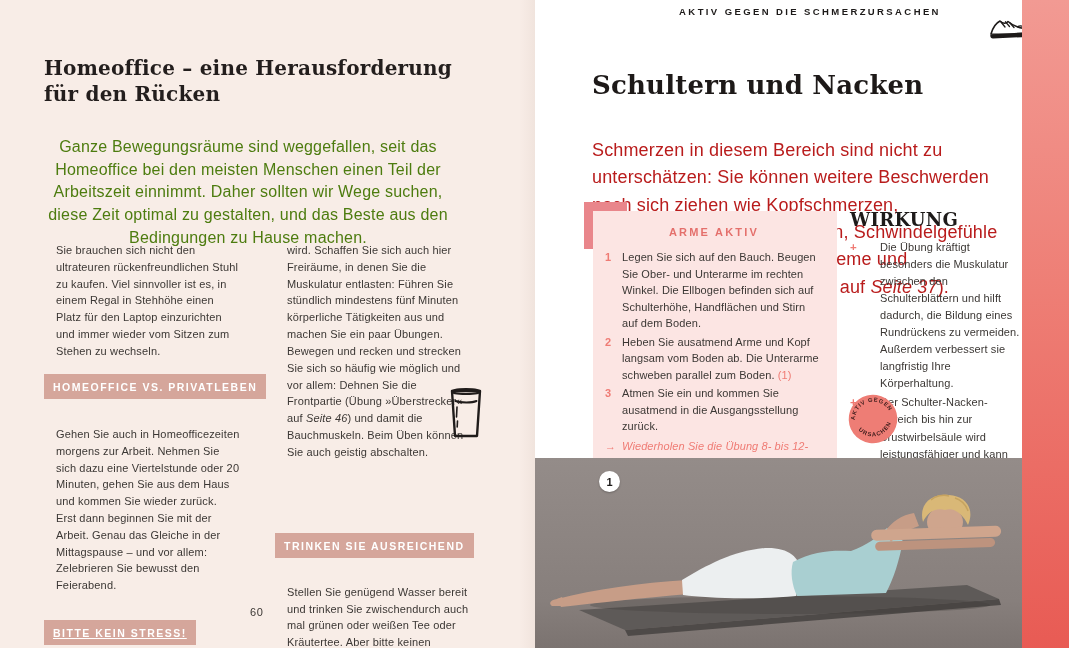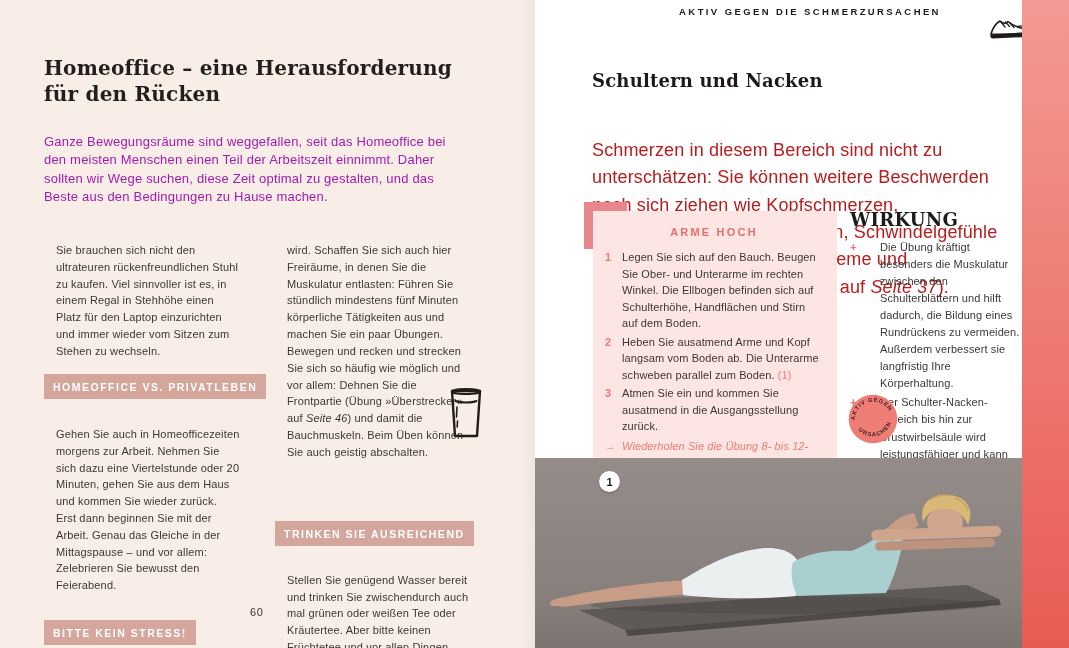--- a/index.html
+++ b/index.html
@@ -8,42 +8,42 @@
 
   
   .page-left{position:absolute;left:0;top:0;width:535px;height:648px;background:#f8ede7;}
   .page-left::after{content:"";position:absolute;right:0;top:0;width:16px;height:100%;
     background:linear-gradient(to right, rgba(120,80,60,0), rgba(120,80,60,0.06));}
   .l-title{position:absolute;left:44px;top:42px;width:470px;
     font-family:"DejaVu Serif", serif;font-weight:700;font-size:20px;line-height:1.3;
     color:#231e1d;letter-spacing:.2px;}
   .l-title span{display:block;}
   .l-intro{position:absolute;left:44px;top:120px;width:408px;
-    color:#a21caf;font-size:13px;line-height:1.42;letter-spacing:.2px;}
+    color:#4d7c0f;font-size:16px;line-height:1.42;letter-spacing:.2px;text-align:center;}
   .col{position:absolute;top:230px;width:208px;font-size:11px;line-height:1.53;
     color:#3b3734;letter-spacing:.15px;}
   .col-1{left:44px;}
   .col-2{left:275px;}
   .col p{margin:12px;}
   .badge{display:inline-block;background:#d5a69b;color:#ffffff;font-weight:700;
     font-size:10.5px;letter-spacing:1.5px;padding:5px 9px 4px 9px;white-space:nowrap;}
   .b1{margin:2px 0 15px 0;}
-  .b2{margin:14px 0 13px 0;}
-  .b3{margin:48px 0 14px 0;}
+  .b2{margin:14px 0 13px 0;text-decoration:underline;}
+  .b3{margin:60px 0 14px 0;}
   .ref{font-style:italic;}
   .glass-wrap{position:absolute;left:447px;top:387px;width:38px;height:54px;}
   .l-pageno{position:absolute;left:250px;top:606px;font-size:11px;color:#3b3734;letter-spacing:.6px;}
 
   
   .page-right{position:absolute;left:535px;top:0;width:534px;height:648px;background:#ffffff;}
   .r-kicker{position:absolute;left:60px;top:6px;width:430px;text-align:center;
     font-size:9.5px;font-weight:700;letter-spacing:2.4px;color:#1d1a19;}
   .shoe-wrap{position:absolute;left:452px;top:11px;width:46px;height:34px;}
   .r-title{position:absolute;left:57px;top:70px;font-family:"DejaVu Serif", serif;
-    font-weight:700;font-size:18px;color:#1d1918;letter-spacing:.2px;margin:0;}
+    font-weight:700;font-size:26px;color:#1d1918;letter-spacing:.2px;margin:0;}
   .r-intro{position:absolute;left:57px;top:119px;width:432px;color:#b91c1c;
     font-size:18px;line-height:1.52;letter-spacing:.15px;}
   .bracket{position:absolute;left:49px;top:202px;width:30px;height:34px;
     border-left:13px solid #e9868b;border-top:13px solid #e9868b;}
   .ex-box{position:absolute;left:58px;top:211px;width:244px;box-sizing:border-box;
     background:#fce5e3;padding:13px 14px 15px 12px;}
   .ex-title{text-align:center;color:#e4706c;font-weight:700;font-size:11px;
     letter-spacing:2.2px;margin:2px 0 11px 0;}
   .step{display:flex;margin-bottom:2px;}
   .step-n{flex:0 0 17px;color:#ef7b74;font-weight:700;font-size:11px;line-height:1.5;}
@@ -116,21 +116,21 @@
       </svg>
     </div>
 
     <h2 class="r-title">Schultern und Nacken</h2>
 
     <p class="r-intro"><span>Schmerzen in diesem Bereich sind nicht zu unterschätzen: Sie können weitere Beschwerden nach sich ziehen wie Kopfschmerzen, Taubheitsgefühle in den Armen, Schwindelgefühle und Ohrgeräusche, Atemprobleme und Kurzsichtigkeit (siehe Hinweis auf </span><span class="ref">Seite 37</span><span>).</span></p>
 
     <div class="bracket"></div>
 
     <div class="ex-box">
-      <div class="ex-title">ARME HOCH</div>
+      <div class="ex-title">ARME AKTIV</div>
 
       <div class="step">
         <div class="step-n">1</div>
         <div class="step-t"><span>Legen Sie sich auf den Bauch. Beugen Sie Ober- und Unterarme im rechten Winkel. Die Ellbogen befinden sich auf Schulterhöhe, Handflächen und Stirn auf dem Boden.</span></div>
       </div>
       <div class="step">
         <div class="step-n">2</div>
         <div class="step-t"><span>Heben Sie ausatmend Arme und Kopf langsam vom Boden ab. Die Unterarme schweben parallel zum Boden. </span><span class="cue">(1)</span></div>
       </div>
       <div class="step">

